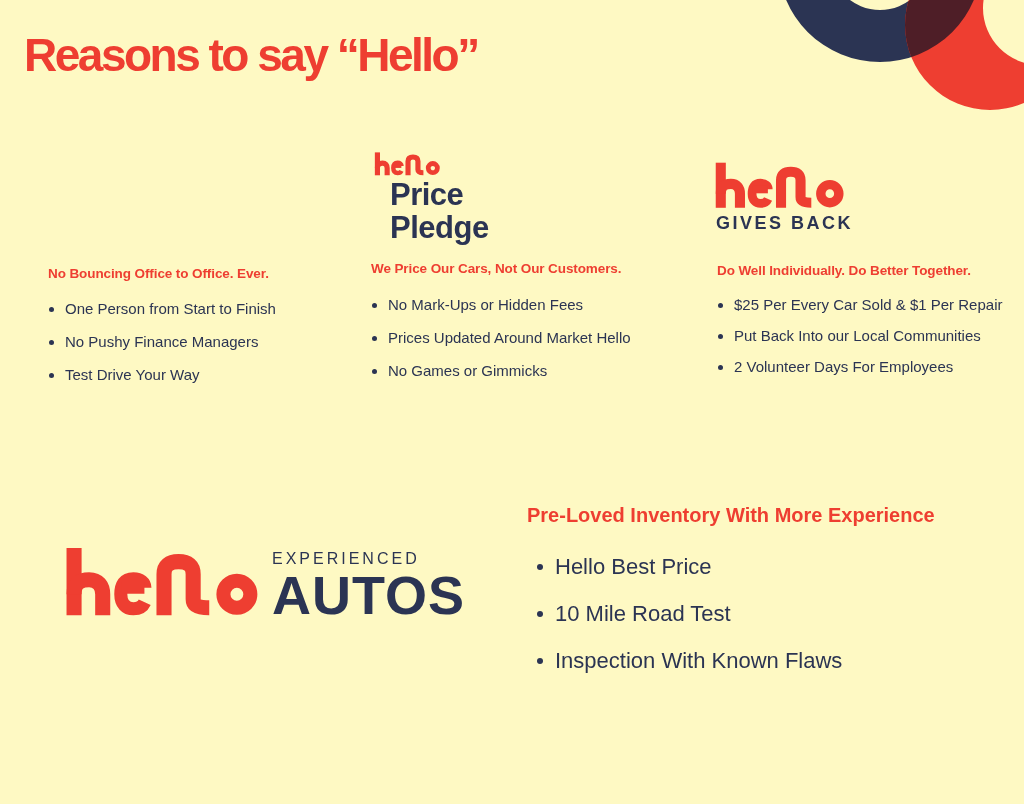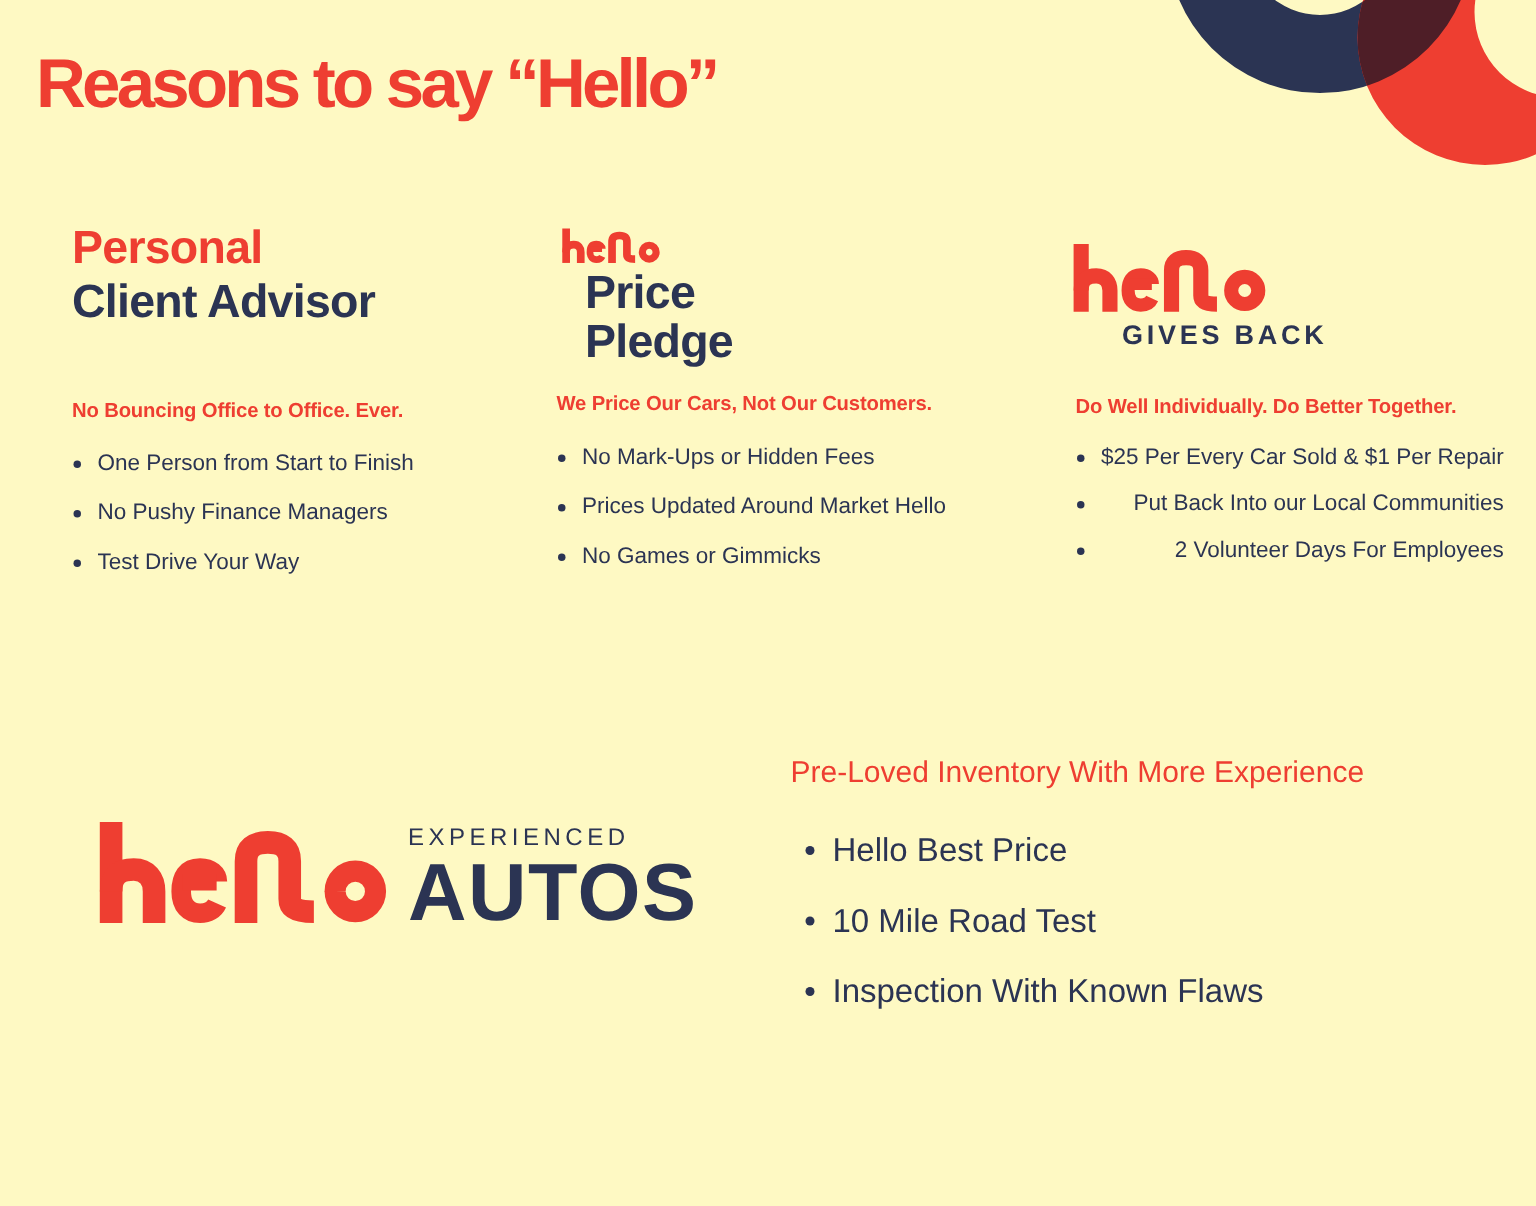--- a/index.html
+++ b/index.html
@@ -34,41 +34,41 @@
   .col2-heading{line-height:33px;}
   .subtitle{
     margin:0;font-size:13.5px;font-weight:bold;color:#EE3E31;
     white-space:nowrap;letter-spacing:-0.1px;
   }
   ul.bullets{list-style:none;margin:0;padding:0;}
   ul.bullets li{
     position:relative;padding-left:17px;margin:0 0 17px 0;
     font-size:15px;line-height:16px;color:#2B3453;white-space:nowrap;
   }
-  ul.bullets.tight li{margin-bottom:15px;text-align:right;}
+  ul.bullets.tight li{margin-bottom:15px;}
   ul.bullets li .dot{
     position:absolute;left:1px;top:5.5px;width:5px;height:5px;
     border-radius:50%;background:#2B3453;
   }
   .gives-back{
     font-size:18px;font-weight:bold;letter-spacing:2.5px;
     color:#2B3453;white-space:nowrap;
   }
 
   
   .fw-line1{
     font-size:16px;letter-spacing:3px;color:#2B3453;
     line-height:24px;white-space:nowrap;
   }
   .fw-line2{
     font-size:54px;font-weight:bold;letter-spacing:1px;color:#2B3453;
     line-height:50px;white-space:nowrap;
   }
   .footer-heading{
-    font-size:20px;font-weight:normal;color:#EE3E31;white-space:nowrap;
+    font-size:20px;font-weight:bold;color:#EE3E31;white-space:nowrap;
   }
   ul.footer-bullets{list-style:none;margin:4px;padding:0;}
   ul.footer-bullets li{
     position:relative;padding-left:24px;margin:0 0 21px 0;
     font-size:22px;line-height:26px;color:#2B3453;white-space:nowrap;
   }
   ul.footer-bullets li .dot{
     position:absolute;left:6px;top:10px;width:6px;height:6px;
     border-radius:50%;background:#2B3453;
   }
@@ -98,24 +98,20 @@
         <path clip-rule="evenodd" d="M905,25 a85,85 0 1 0 170,0 a85,85 0 1 0 -170,0 M983,8 a57,57 0 1 0 114,0 a57,57 0 1 0 -114,0"></path>
       </clipPath>
     </defs>
     <path fill="#2B3453" fill-rule="evenodd" d="M778,-40 a102,102 0 1 0 204,0 a102,102 0 1 0 -204,0 M830,-40 a50,50 0 1 0 100,0 a50,50 0 1 0 -100,0"></path>
     <path fill="#EE3E31" fill-rule="evenodd" d="M905,25 a85,85 0 1 0 170,0 a85,85 0 1 0 -170,0 M983,8 a57,57 0 1 0 114,0 a57,57 0 1 0 -114,0"></path>
     <path fill="#4E1E27" fill-rule="evenodd" clip-path="url(#redclip)" d="M778,-40 a102,102 0 1 0 204,0 a102,102 0 1 0 -204,0 M830,-40 a50,50 0 1 0 100,0 a50,50 0 1 0 -100,0"></path>
   </svg>
 
   <h1 class="abs page-title" style="margin:0">Reasons to say “Hello”</h1>
 
-  <div class="abs col-heading" style="left:48px;top:147px">
-    <span class="red">Personal</span><br>
-    <span class="navy">Client Advisor</span>
-  </div>
   <p class="abs subtitle" style="left:48px;top:266px">No Bouncing Office to Office. Ever.</p>
   <ul class="abs bullets" style="left:48px;top:301px">
     <li><span class="dot"></span><span>One Person from Start to Finish</span></li>
     <li><span class="dot"></span><span>No Pushy Finance Managers</span></li>
     <li><span class="dot"></span><span>Test Drive Your Way</span></li>
   </ul>
 
   <svg class="abs hello-mark" style="left:374px;top:151px" width="66" height="26.7" viewBox="0 0 193 78">
     <use href="#hello-mark"></use>
   </svg>
@@ -126,21 +122,21 @@
   <p class="abs subtitle" style="left:371px;top:261px">We Price Our Cars, Not Our Customers.</p>
   <ul class="abs bullets" style="left:371px;top:297px">
     <li><span class="dot"></span><span>No Mark-Ups or Hidden Fees</span></li>
     <li><span class="dot"></span><span>Prices Updated Around Market Hello</span></li>
     <li><span class="dot"></span><span>No Games or Gimmicks</span></li>
   </ul>
 
   <svg class="abs hello-mark" style="left:714px;top:160px" width="130" height="52.5" viewBox="0 0 193 78">
     <use href="#hello-mark"></use>
   </svg>
-  <div class="abs gives-back" style="left:748px;top:213px">GIVES BACK</div>
+  <div class="abs gives-back" style="left:716px;top:213px">GIVES BACK</div>
   <p class="abs subtitle" style="left:717px;top:263px">Do Well Individually. Do Better Together.</p>
   <ul class="abs bullets tight" style="left:717px;top:297px">
     <li><span class="dot"></span><span>$25 Per Every Car Sold &amp; $1 Per Repair</span></li>
     <li><span class="dot"></span><span>Put Back Into our Local Communities</span></li>
     <li><span class="dot"></span><span>2 Volunteer Days For Employees</span></li>
   </ul>
 
   <svg class="abs hello-mark" style="left:64px;top:544px" width="194" height="78.4" viewBox="0 0 193 78">
     <use href="#hello-mark"></use>
   </svg>

